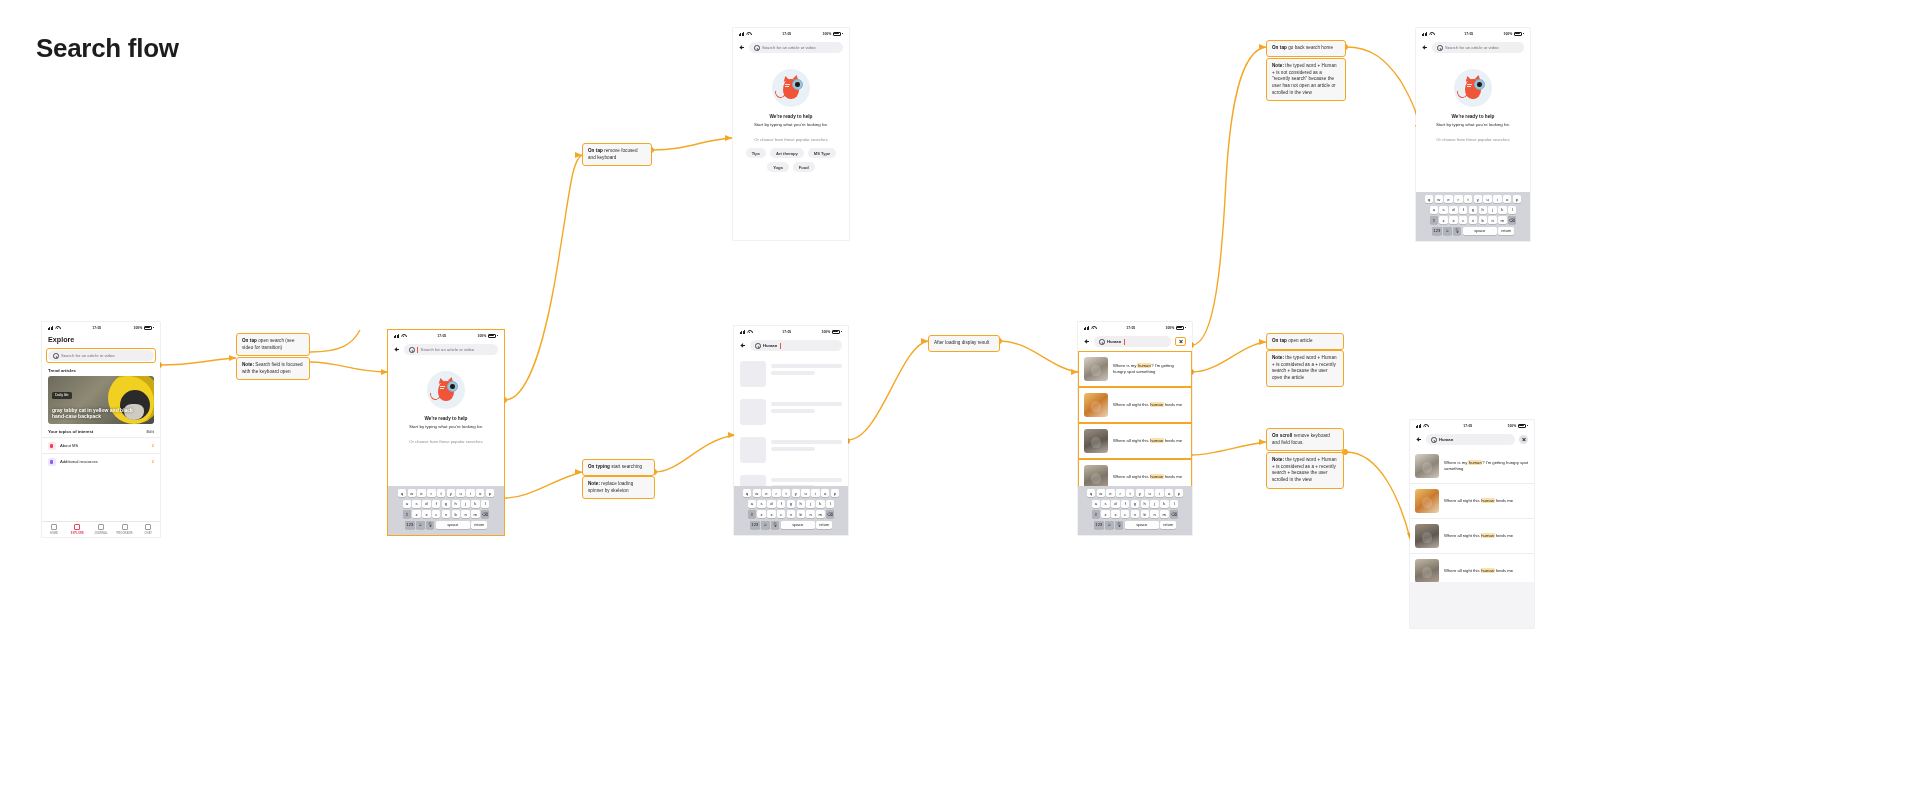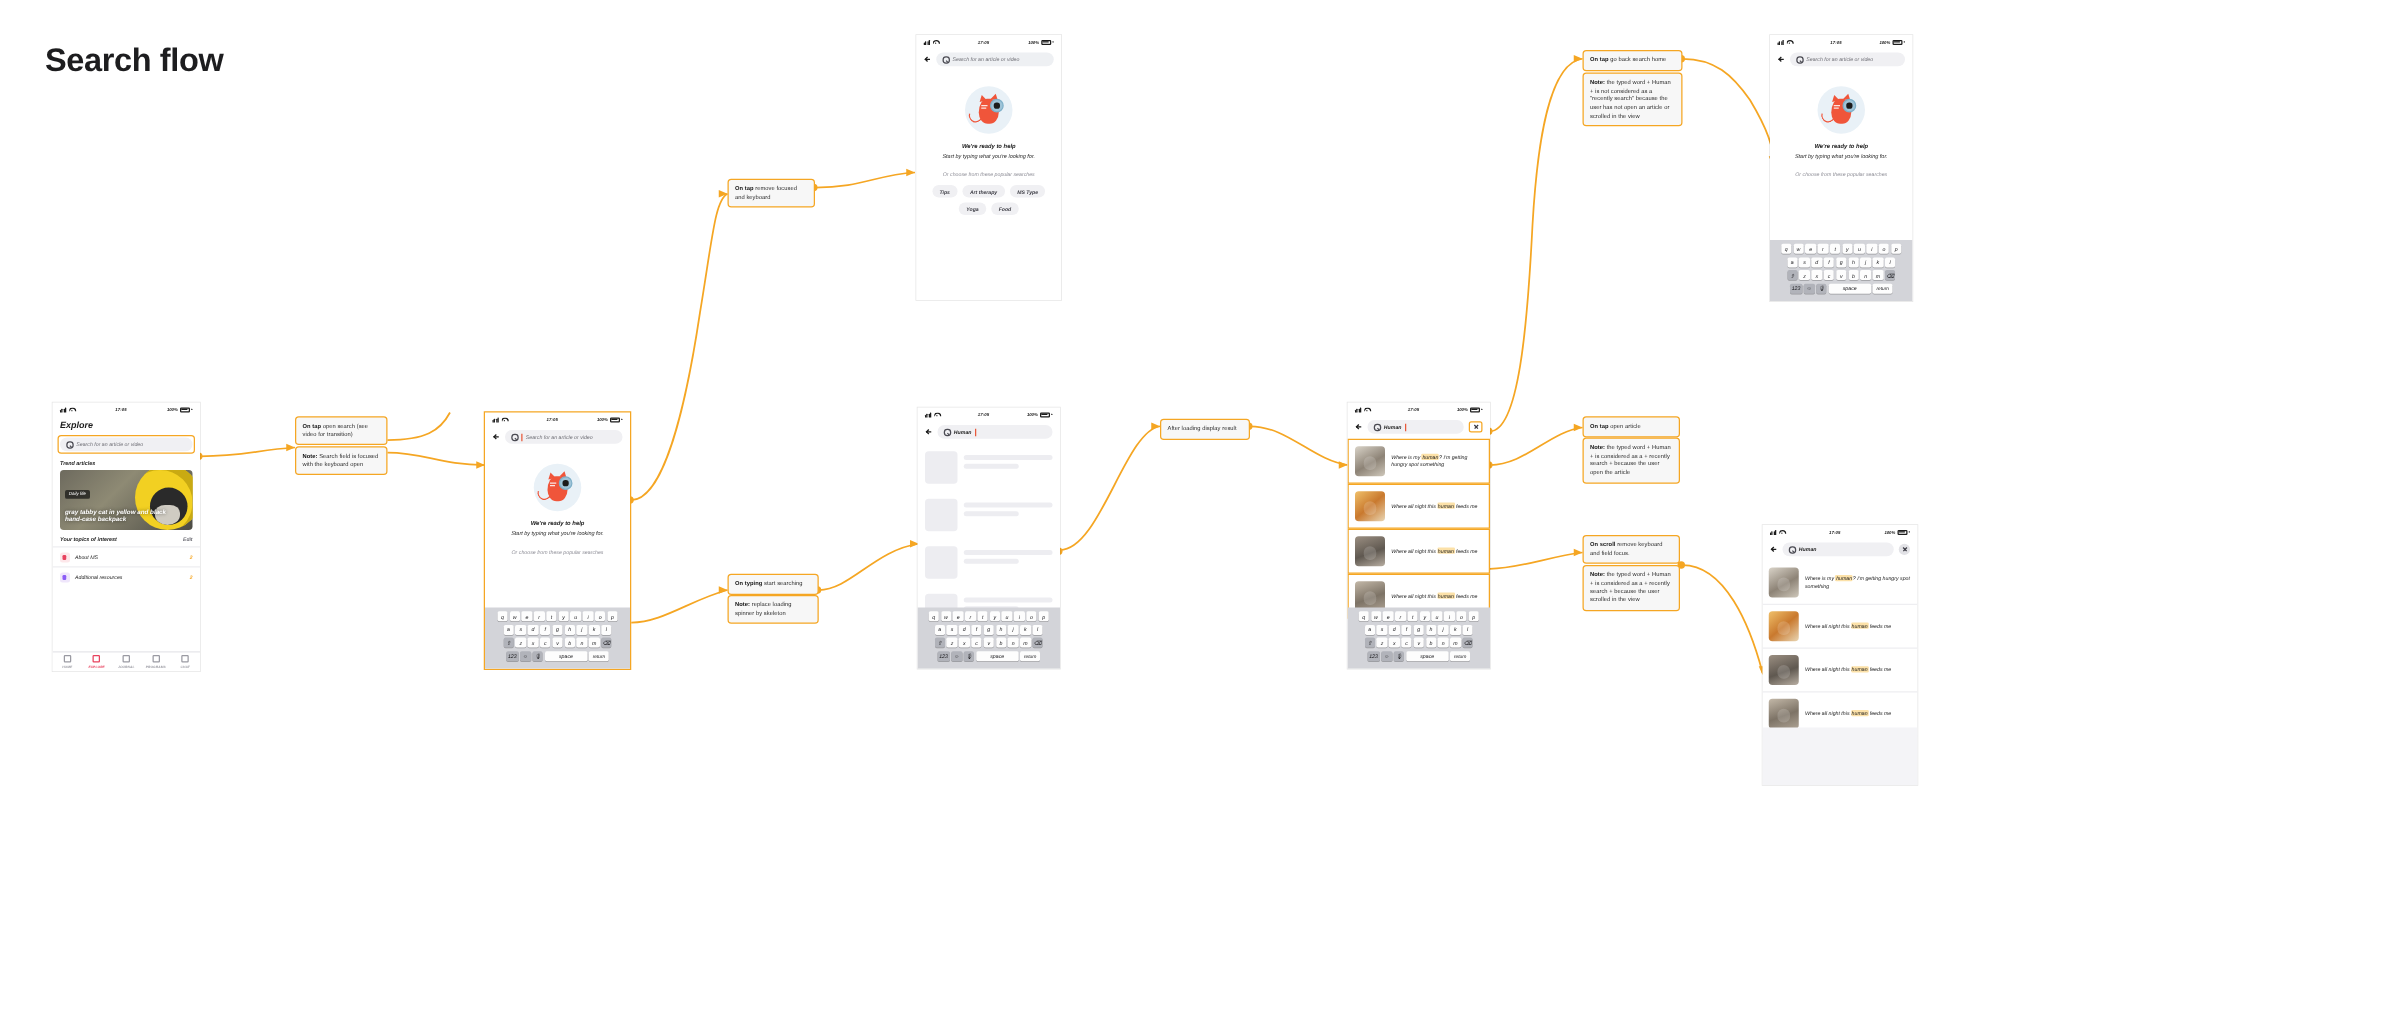--- a/index.html
+++ b/index.html
@@ -34,21 +34,20 @@
   }
   .note b { font-weight: 700; color: #111; }
 
   
   .phone {
     position: absolute;
     background: #ffffff;
     box-shadow: 0 0 0 0.6px rgba(0,0,0,0.10);
     overflow: hidden;
     font-size: 4px;
-    font-style: italic;
   }
   .phone.outlined { box-shadow: 0 0 0 1px #F5A623; }
 
   
   .statusbar {
     height: 11px; display: flex; align-items: center;
     padding: 0 6px; font-size: 3.4px; color: #1b1b1b; font-weight: 700;
   }
   .sb-left { display: flex; align-items: center; gap: 2px; flex: 0 0 auto; }
   .sb-time { flex: 1; text-align: center; letter-spacing: 0.1px; }

